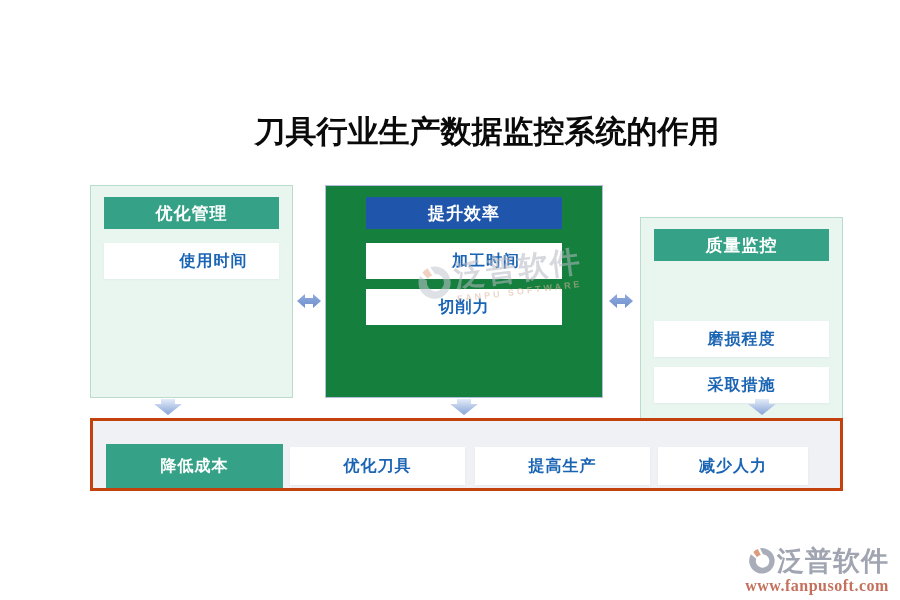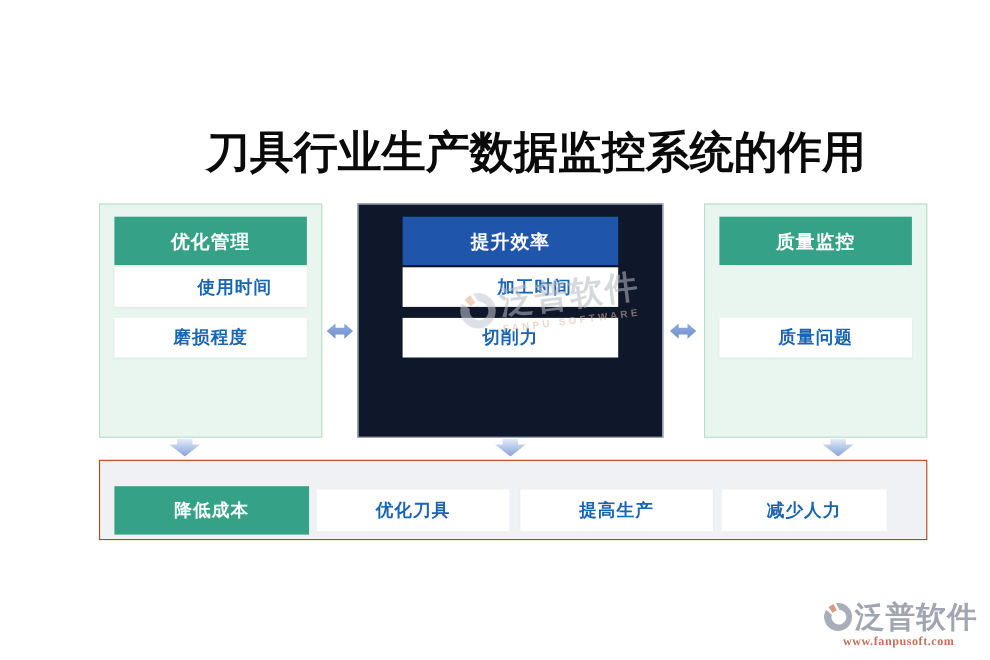--- a/index.html
+++ b/index.html
@@ -7,50 +7,50 @@
     width:900px;height:600px;position:relative;overflow:hidden;
     background:#ffffff;
     font-family:"Liberation Sans","DejaVu Sans",sans-serif;
   }
 
   
   .title{
     position:absolute;top:111px;left:74px;width:826px;
     text-align:center;margin:0;
     font-family:"Liberation Serif","DejaVu Serif",serif;
-    font-size:40px;font-weight:700;color:#0a0a0a;white-space:nowrap;
+    font-size:31px;font-weight:700;color:#0a0a0a;white-space:nowrap;
   }
 
   
   .col{position:absolute;top:185px;height:213px;box-sizing:border-box;}
   .col.green-col{background:#e9f5ef;border:1px solid #badcca;}
-  .col.blue-col{background:#0f172a;border:1px solid #b3bedd;}
+  .col.blue-col{background:#15803d;border:1px solid #b3bedd;}
 
   .col-header{
-    position:absolute;top:11px;height:44px;
+    position:absolute;top:11px;height:32px;
     display:flex;align-items:center;justify-content:center;
     color:#ffffff;font-size:17px;font-weight:700;letter-spacing:1px;
   }
   .hdr-green{background:#35a287;}
   .hdr-blue{background:#1f55ab;}
 
   .card{
     position:absolute;height:36px;background:#ffffff;
     display:flex;align-items:center;justify-content:center;
     color:#1a64b4;font-size:16px;font-weight:700;letter-spacing:1px;
     box-shadow:0 1px 2px rgba(60,80,120,0.06);
   }
   .narrow .col-header,.narrow .card{left:13px;right:13px;}
   .wide .col-header,.wide .card{left:40px;right:40px;}
   .r0{top:57px;padding-left:44px;} .r1{top:103px;} .r2{top:149px;}
 
   
   .bottom-panel{
     position:absolute;left:90px;top:418px;width:753px;height:73px;
-    background:#eff1f5;border:1px solid #c2410c;box-sizing:border-box;
+    background:#eff1f5;border:3px solid #c2410c;box-sizing:border-box;
   }
   .bbtn{
     position:absolute;display:flex;align-items:center;justify-content:center;
     font-size:16px;font-weight:700;letter-spacing:1px;
   }
   .bbtn.white{background:#ffffff;color:#1a64b4;top:26px;height:38px;
     box-shadow:0 1px 2px rgba(60,80,120,0.06);}
   .bbtn.green{background:#35a287;color:#ffffff;top:23px;height:44px;}
 
   
@@ -74,21 +74,21 @@
     position:absolute;left:742px;top:546px;width:150px;text-align:center;
     pointer-events:none;
   }
   .wm-footer .wm-row{display:flex;align-items:center;justify-content:center;}
   .wm-footer .wm-brand{
     font-size:27px;font-weight:700;color:#a0a5b1;letter-spacing:1px;line-height:1;
     margin-left:2px;
   }
   .wm-footer .wm-url{
     font-family:"Liberation Serif","DejaVu Serif",serif;
-    font-size:11px;font-weight:700;color:#c5705c;margin-top:1px;letter-spacing:0.5px;
+    font-size:16px;font-weight:700;color:#c5705c;margin-top:1px;letter-spacing:0.5px;
   }
   svg{display:block;}
   .defs-holder{position:absolute;width:0;height:0;overflow:hidden;}
 </style>
 </head>
 <body>
 
 <svg class="defs-holder" aria-hidden="true">
   <defs>
     <linearGradient id="downGrad" x1="0" y1="0" x2="0" y2="1">
@@ -102,32 +102,32 @@
   </defs>
 </svg>
 
 <div class="page">
 
   <h1 class="title">刀具行业生产数据监控系统的作用</h1>
 
   <section class="col green-col narrow" style="left:90px;width:203px;">
     <div class="col-header hdr-green">优化管理</div>
     <div class="card r0">使用时间</div>
-    <div class="card r1">磨损程度</div>
   </section>
 
   <section class="col blue-col wide" style="left:325px;width:278px;">
     <div class="col-header hdr-blue">提升效率</div>
     <div class="card r1">切削力</div>
     <div class="card r0">加工时间</div>
   </section>
 
-  <section class="col green-col narrow" style="left:640px;width:203px;">
+  <section class="col green-col narrow" style="left:640px;width:203px;margin-top:32px;">
     <div class="col-header hdr-green">质量监控</div>
-    <div class="card r1">质量问题</div>
+    <div class="card r1">磨损程度</div>
+    <div class="card r2">采取措施</div>
   </section>
 
   <span class="lr-arrow" style="left:297px;">
     <svg width="24" height="18" viewBox="0 0 24 18">
       <path d="M0 9 L8 2 V6 H16 V2 L24 9 L16 16 V12 H8 V16 Z" fill="url(#lrGrad)"></path>
     </svg>
   </span>
   <span class="lr-arrow" style="left:609px;">
     <svg width="24" height="18" viewBox="0 0 24 18">
       <path d="M0 9 L8 2 V6 H16 V2 L24 9 L16 16 V12 H8 V16 Z" fill="url(#lrGrad)"></path>

